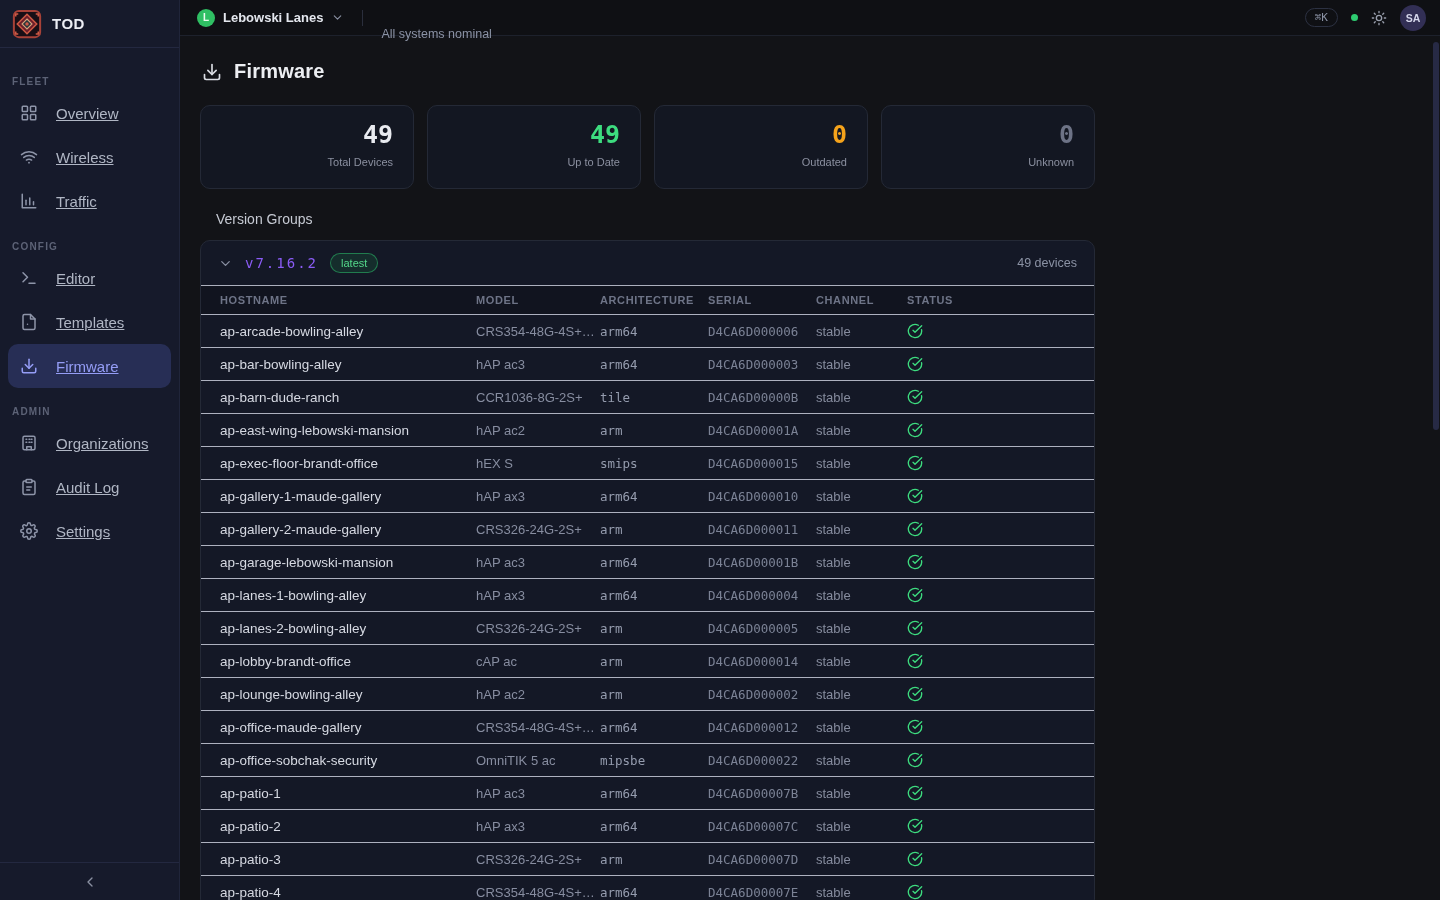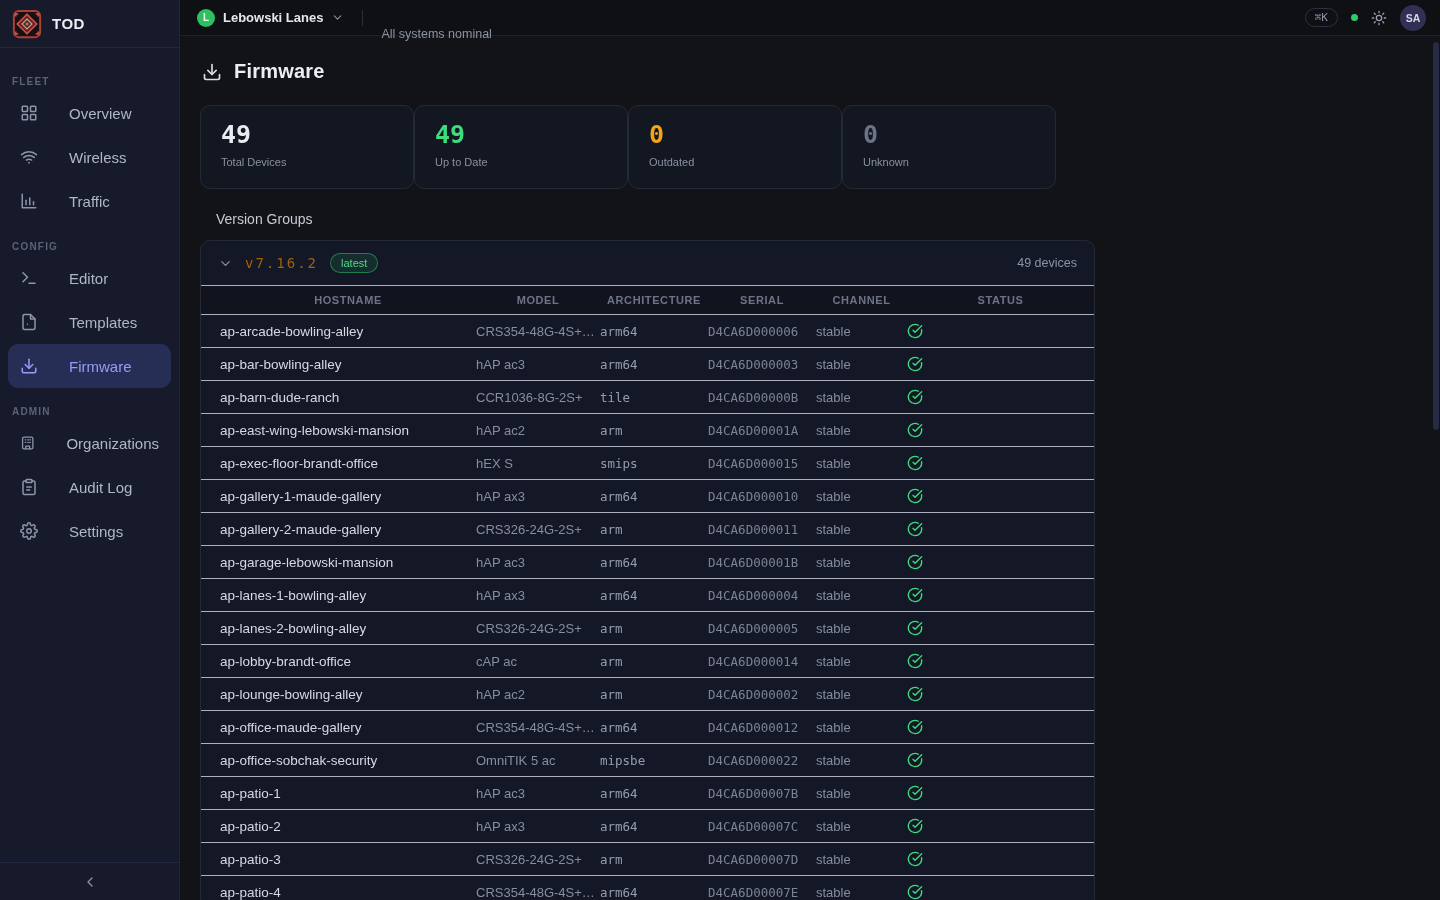--- a/index.html
+++ b/index.html
@@ -24,23 +24,23 @@
   }
   .logo-box { width:30px; height:30px; flex:0 0 30px; }
   .brand-name { font-size:15px; font-weight:bold; color:#eceef4; letter-spacing:0.5px; }
   .nav { padding-top:10px; flex:1; }
   .nav-section-label {
     font-size:10px; font-weight:bold; letter-spacing:1.2px;
     color:#5c6276; text-transform:uppercase;
     margin:18px 12px 4px 12px;
   }
   .nav-item {
-    height:44px; display:flex; align-items:center; gap:31px;
+    height:44px; display:flex; align-items:center; gap:18px;
     padding:0 12px; margin:0 8px; border-radius:10px;
-    color:#b0b6c4; font-size:15px; cursor:pointer;
+    color:#b0b6c4; font-size:15px; cursor:pointer;text-decoration:underline;
   }
   .nav-item .icon { width:18px; height:18px; color:#8e95a9; display:flex; }
   .nav-item.active { background:#272e55; color:#959df6; }
   .nav-item.active .icon { color:#959df6; }
   .sidebar-footer { padding-bottom:0; }
   .sidebar-version {
     text-align:center; font-size:10px; color:#5c6375;
     letter-spacing:1px; padding:10px 0 12px;
   }
   .collapse-row {
@@ -78,51 +78,51 @@
     width:26px; height:26px; border-radius:50%; background:#322f55;
     color:#d4d6ea; font-size:10.5px; font-weight:bold;
     display:flex; align-items:center; justify-content:center; cursor:pointer;
   }
 
   .content { padding:24px 0 0 20px; width:915px; }
   .page-title-row { display:flex; align-items:center; gap:12px; margin:0 0 22px 2px; }
   .page-title-row .icon { width:20px; height:20px; color:#d9dce3; display:flex; }
   .page-title { font-size:20px; font-weight:bold; color:#eceef2; letter-spacing:0.2px; }
 
-  .stats-row { display:flex; margin-bottom:22px; }
+  .stats-row { display:flex; gap:13px; margin-bottom:22px;text-align:right; }
   .stat-card {
     width:214px; height:84px; background:#131722;
     border:1px solid #242936; border-radius:10px; padding:15px 20px;
   }
   .stat-value { font-size:25px; font-weight:bold; line-height:1.1; }
   .stat-label { font-size:11px; color:#8b90a0; margin-top:7px; }
 
   .section-label { font-size:14px; color:#c6cad3; margin:0 0 13px 16px; }
 
   .group-card {
     width:895px; background:#141826; border:1px solid #242936;
     border-radius:10px; overflow:hidden;
   }
   .group-header { height:44px; display:flex; align-items:center; padding:0 17px; gap:12px; cursor:pointer; }
   .group-header .icon { width:15px; height:15px; color:#8a90a2; display:flex; }
-  .group-version { font-family:"DejaVu Sans Mono", monospace; font-size:14px; color:#a16207; letter-spacing:2px; }
+  .group-version { font-family:"DejaVu Sans Mono", monospace; font-size:14px; color:#8b5cf6; letter-spacing:2px; }
   .latest-badge {
     font-size:11px; color:#54d98b; background:rgba(34,197,94,0.12);
     border:1px solid rgba(46,204,113,0.5); border-radius:999px; padding:3px 10px;
   }
   .device-count { margin-left:auto; font-size:12.5px; color:#8b92a4; }
 
   .tbl-grid { display:grid; grid-template-columns:256px 124px 108px 108px 91px auto; align-items:center; }
   .tbl-header {
     height:29px; padding-left:19px; background:#11141f;
     border-top:1px solid var(--hair);
   }
   .tbl-header .th {
     font-size:11px; font-weight:bold; letter-spacing:0.6px;
-    color:#6e7487; text-transform:uppercase;text-align:center;
+    color:#6e7487; text-transform:uppercase;
   }
   :root { --hair: rgba(216,221,235,0.78); }
   .tbl-row { height:33px; padding-left:19px; border-top:1px solid var(--hair); cursor:pointer; }
   .td-host { font-size:13.5px; color:#d6d9e2; }
   .td-model { font-size:13px; color:#878da0; }
   .td-arch { font-family:"DejaVu Sans Mono", monospace; font-size:12.5px; color:#959cae; }
   .td-serial { font-family:"DejaVu Sans Mono", monospace; font-size:12.5px; color:#7b8295; }
   .td-channel { font-size:13px; color:#868c9e; }
   .td-status { display:flex; }
   .td-status .icon { width:16px; height:16px; color:#3ddc7f; display:flex; }

